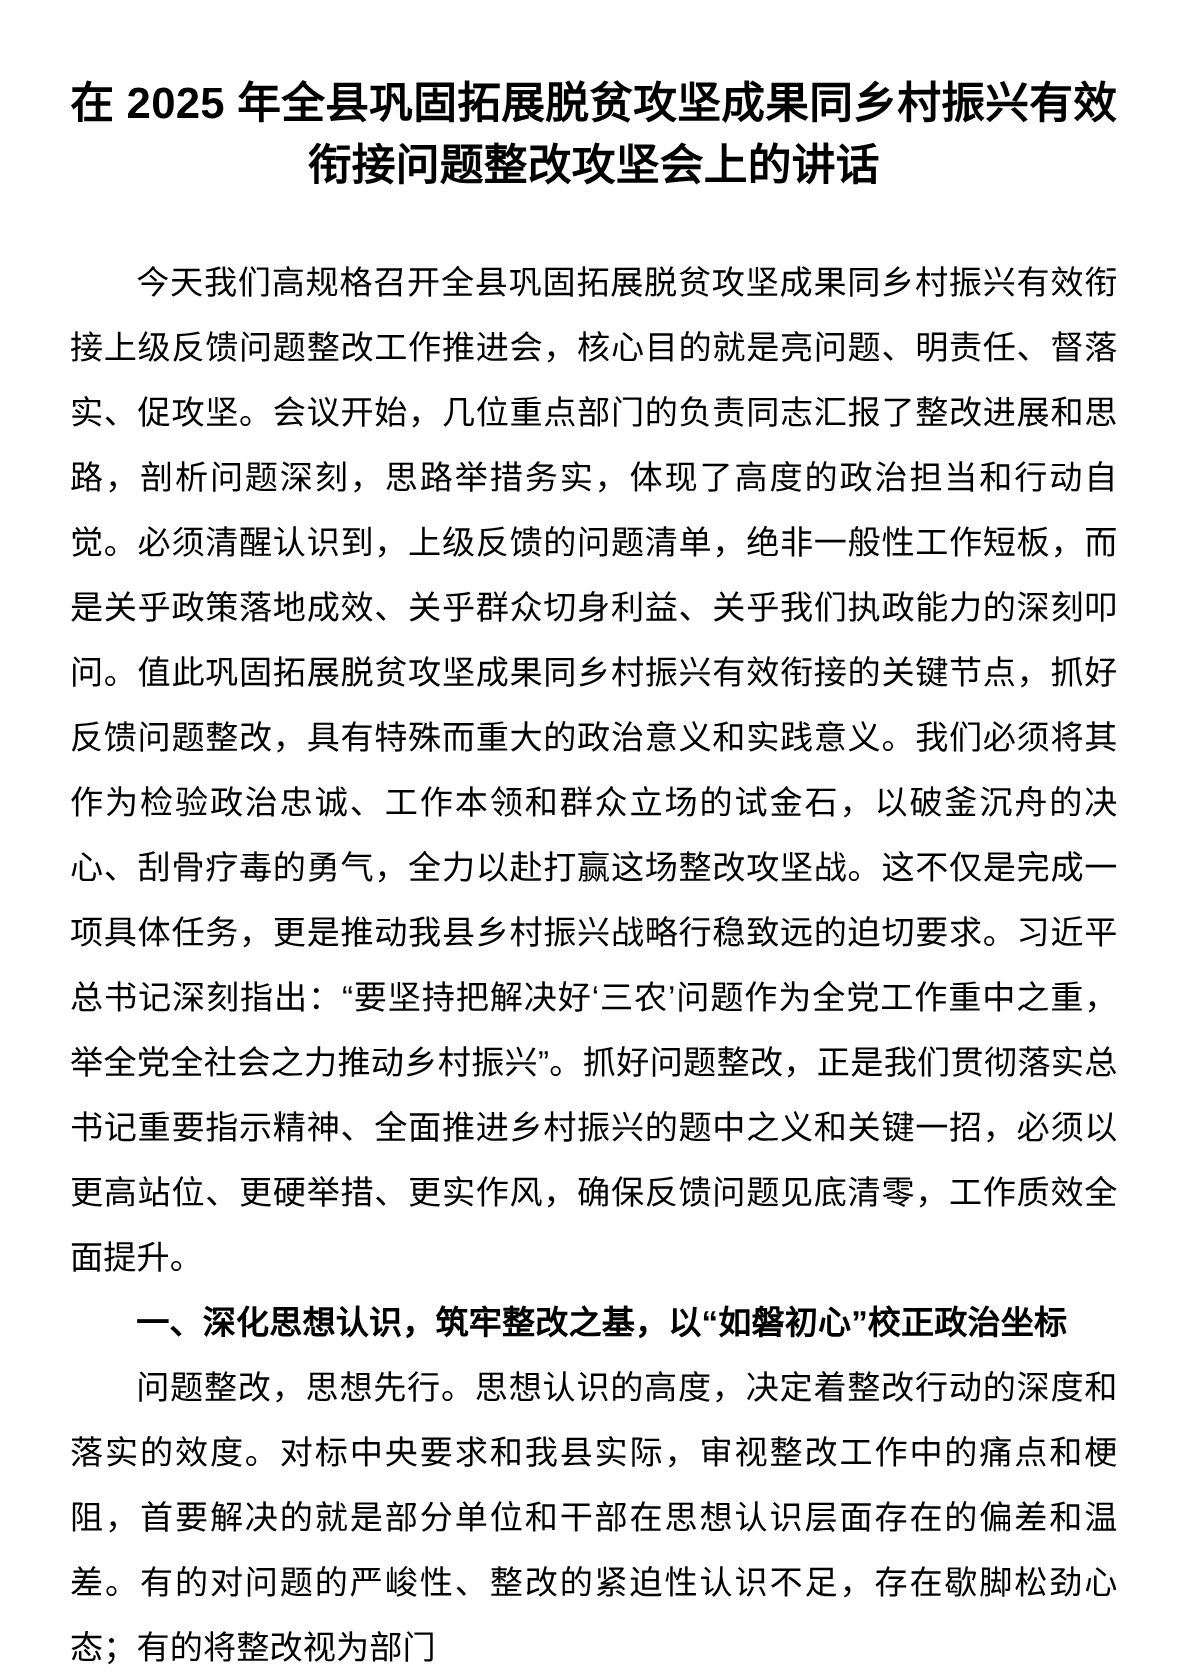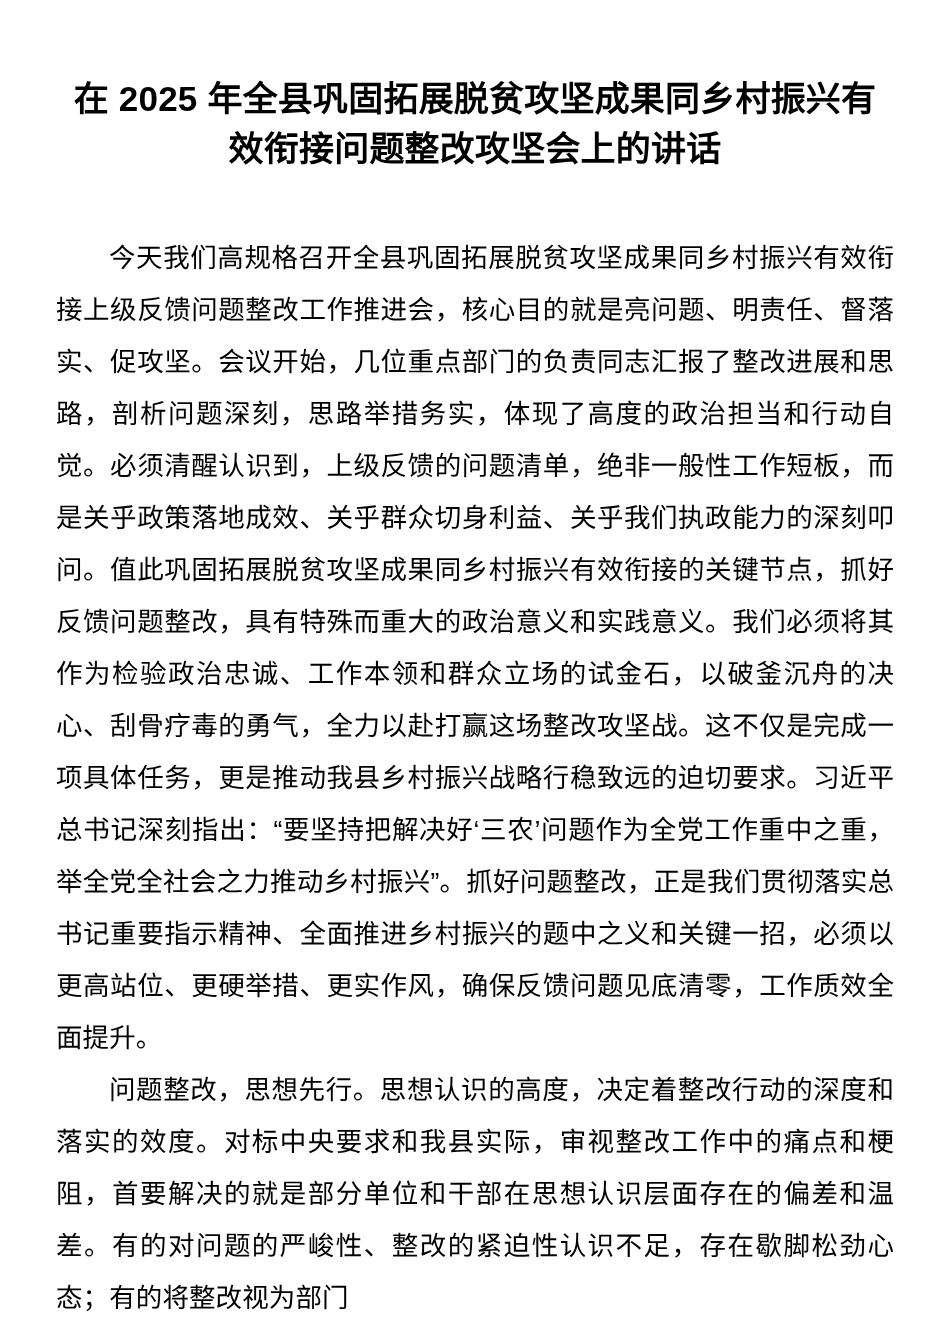--- a/index.html
+++ b/index.html
@@ -32,21 +32,21 @@
     width: 838px;
   }
 
   
   .doc-title {
     font-size: 35px;
     font-weight: 700;
     line-height: 50px;
     text-align: center;
     letter-spacing: 0.2px;
-    margin: 16px;
+    margin: 0;
     padding-top: 58px;
     padding-bottom: 0;
     word-break: break-all;
   }
 
   
   .body-block {
     padding-top: 42px;
   }
 
@@ -84,18 +84,19 @@
 <div class="page">
   <div class="content">
 
     <h1 class="doc-title">在 2025 年全县巩固拓展脱贫攻坚成果同乡村振兴有效衔接问题整改攻坚会上的讲话</h1>
 
     <div class="body-block">
 
 
       <p class="para indent">今天我们高规格召开全县巩固拓展脱贫攻坚成果同乡村振兴有效衔接上级反馈问题整改工作推进会，核心目的就是亮问题、明责任、督落实、促攻坚。会议开始，几位重点部门的负责同志汇报了整改进展和思路，剖析问题深刻，思路举措务实，体现了高度的政治担当和行动自觉。必须清醒认识到，上级反馈的问题清单，绝非一般性工作短板，而是关乎政策落地成效、关乎群众切身利益、关乎我们执政能力的深刻叩问。值此巩固拓展脱贫攻坚成果同乡村振兴有效衔接的关键节点，抓好反馈问题整改，具有特殊而重大的政治意义和实践意义。我们必须将其作为检验政治忠诚、工作本领和群众立场的试金石，以破釜沉舟的决心、刮骨疗毒的勇气，全力以赴打赢这场整改攻坚战。这不仅是完成一项具体任务，更是推动我县乡村振兴战略行稳致远的迫切要求。习近平总书记深刻指出：“要坚持把解决好‘三农’问题作为全党工作重中之重，举全党全社会之力推动乡村振兴”。抓好问题整改，正是我们贯彻落实总书记重要指示精神、全面推进乡村振兴的题中之义和关键一招，必须以更高站位、更硬举措、更实作风，确保反馈问题见底清零，工作质效全面提升。</p>
 
+      <p class="para section-heading">一、深化思想认识，筑牢整改之基，以“如磐初心”校正政治坐标</p>
 
       <p class="para indent clip-tail">问题整改，思想先行。思想认识的高度，决定着整改行动的深度和落实的效度。对标中央要求和我县实际，审视整改工作中的痛点和梗阻，首要解决的就是部分单位和干部在思想认识层面存在的偏差和温差。有的对问题的严峻性、整改的紧迫性认识不足，存在歇脚松劲心态；有的将整改视为部门</p>
 
     </div>
   </div>
 </div>
 
 </body></html>

